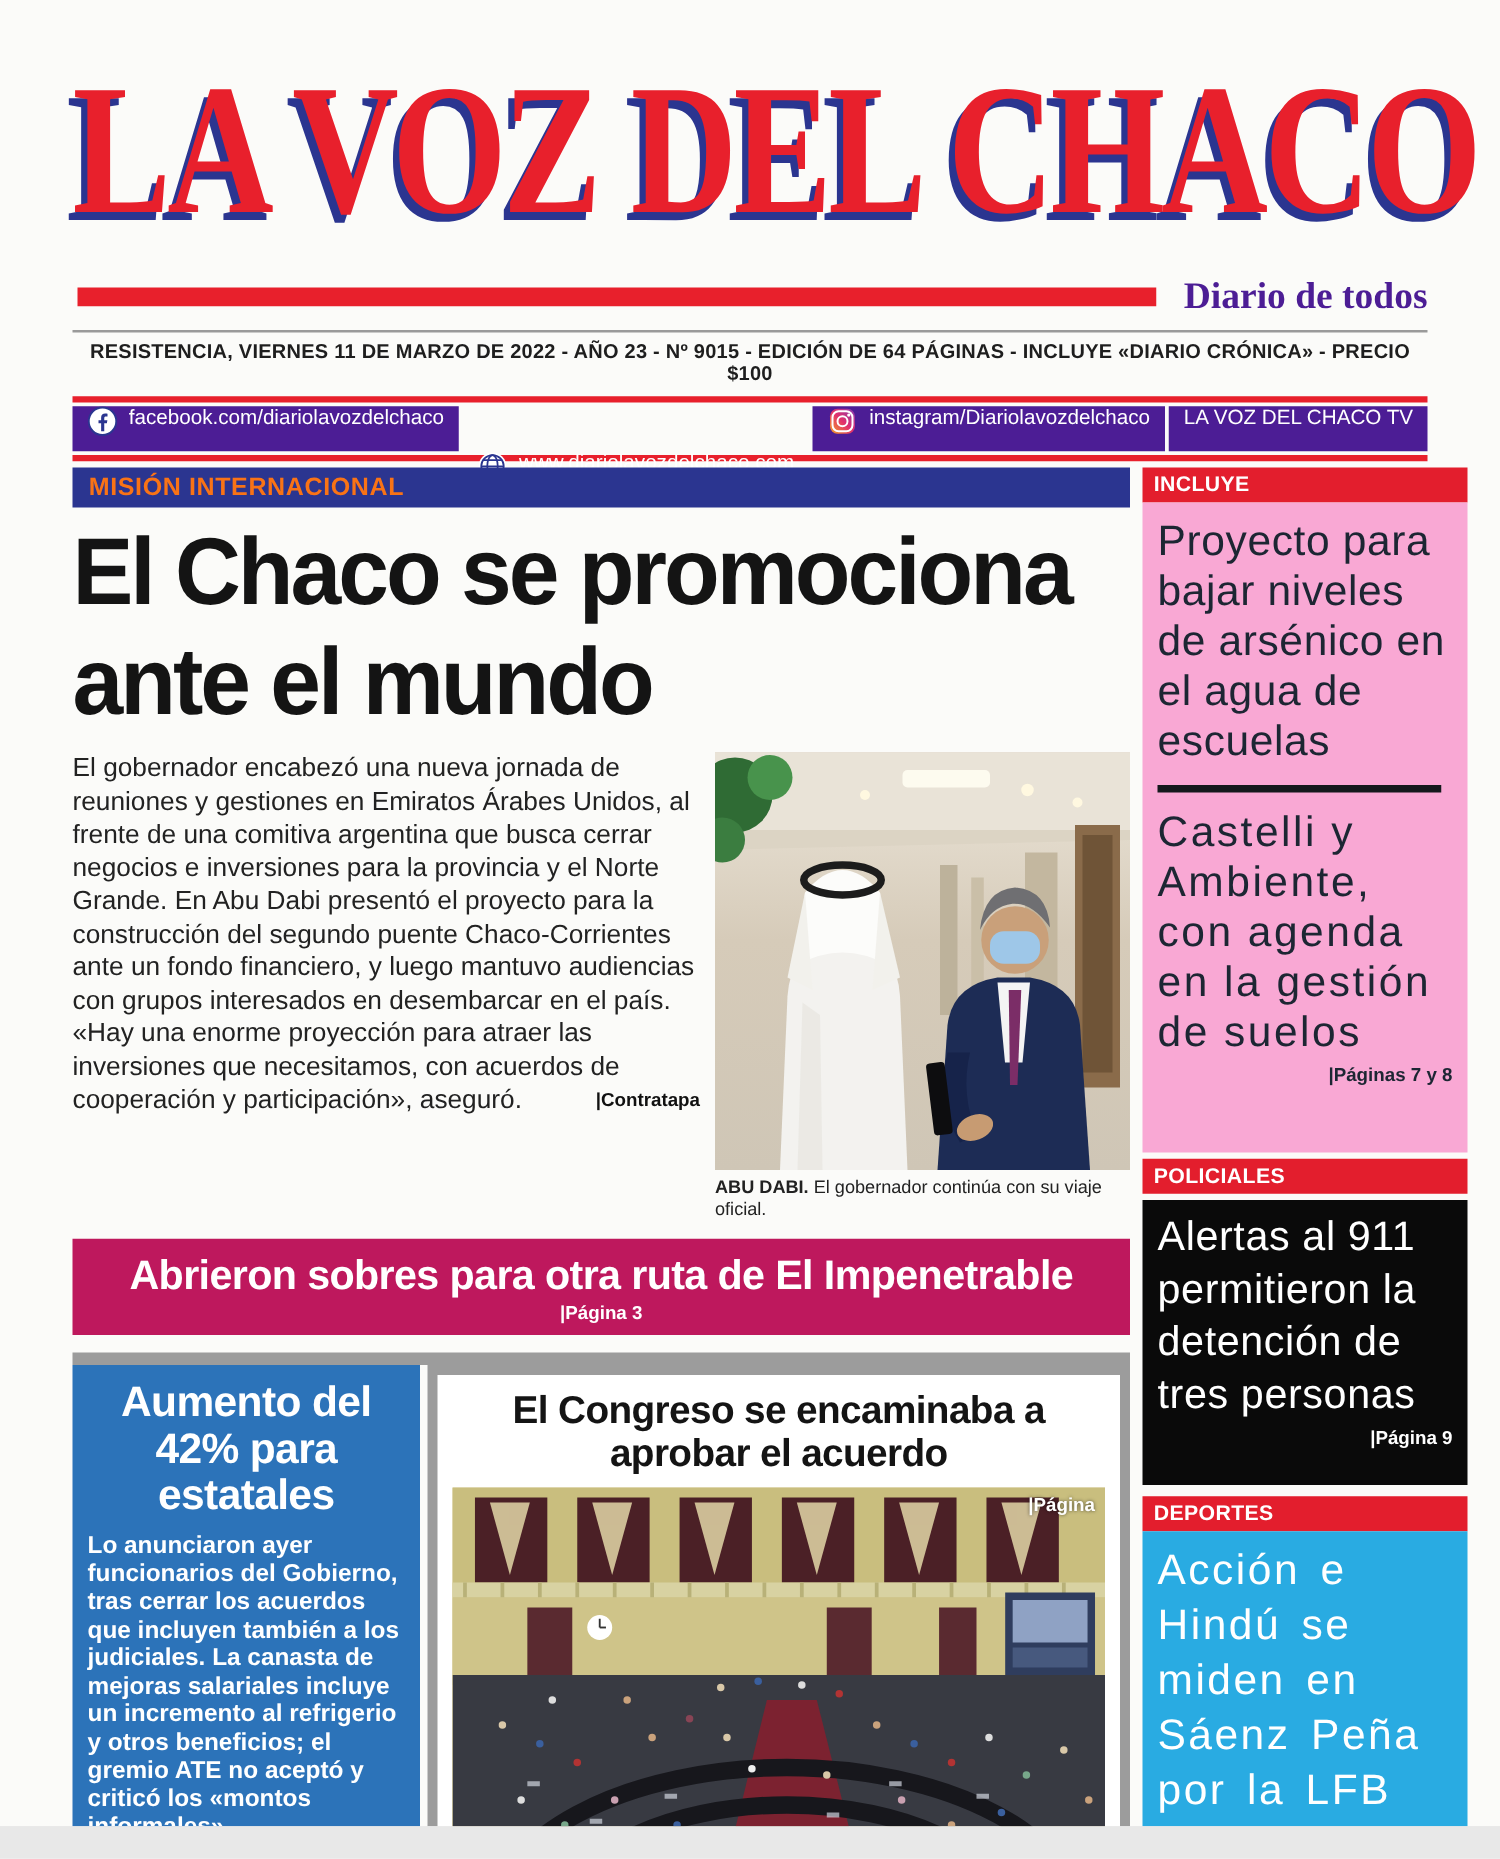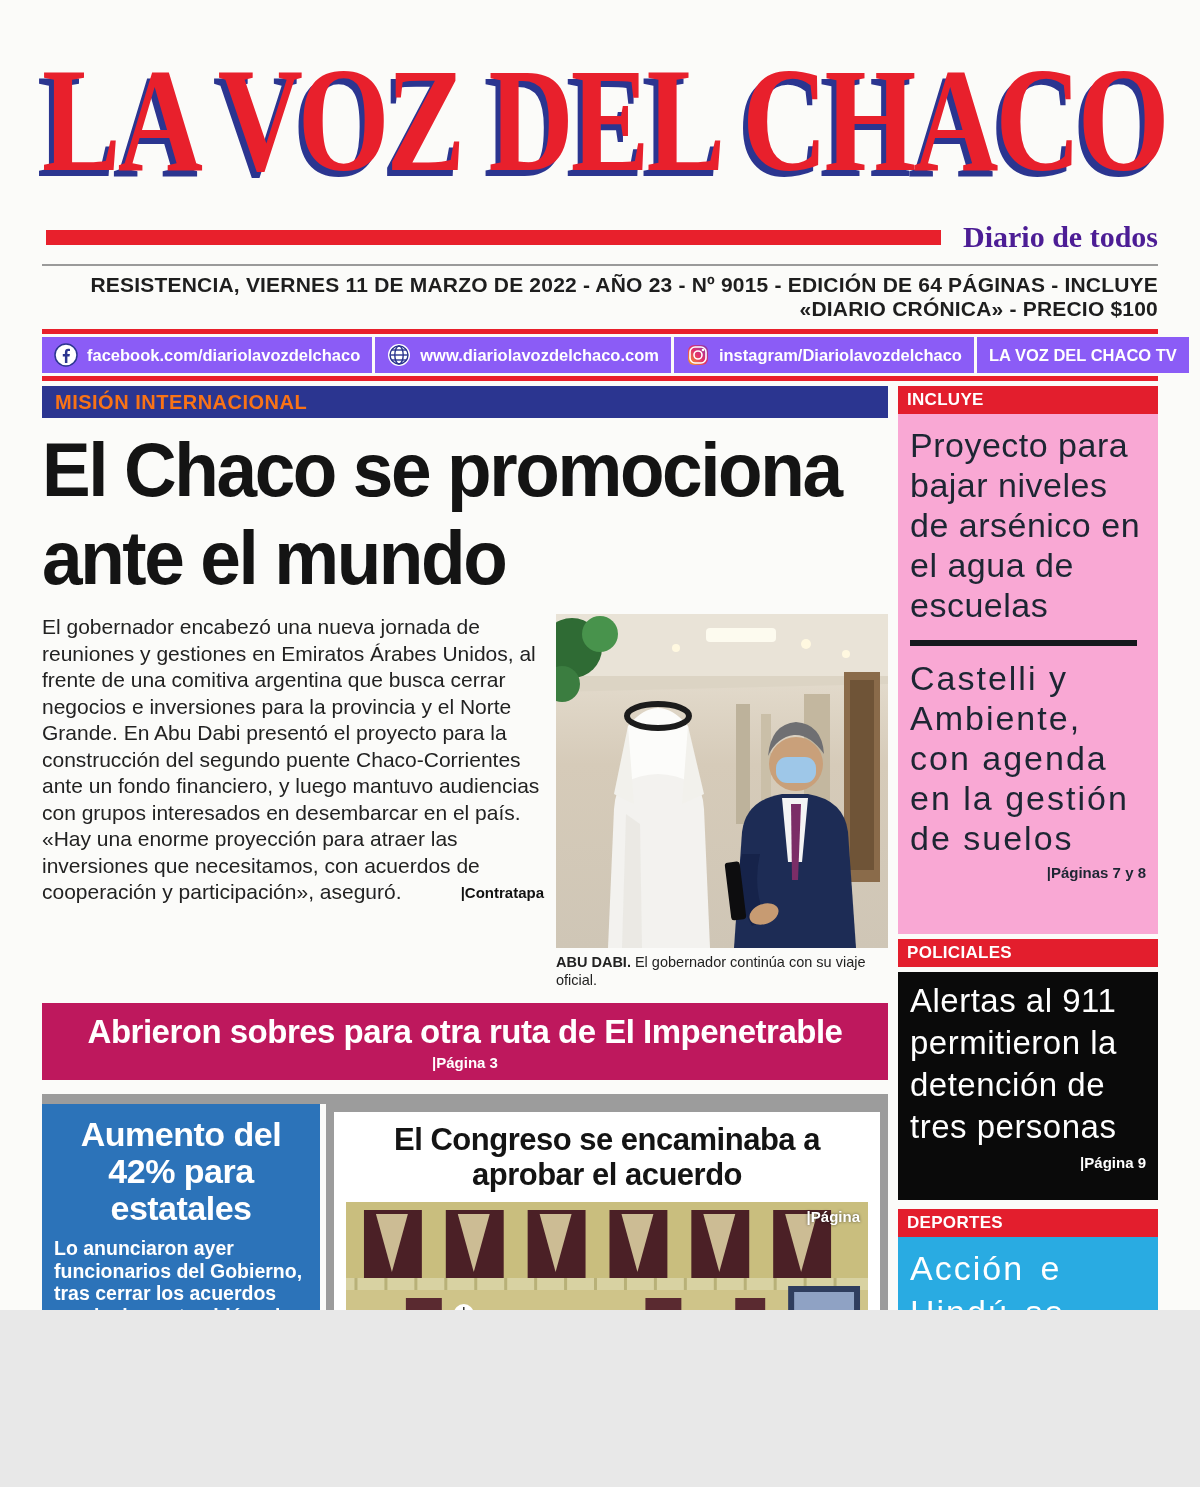--- a/index.html
+++ b/index.html
@@ -1,49 +1,49 @@
 <!DOCTYPE html>
 <html><head>
 <meta charset="utf-8">
 <style>
   * { margin:0; padding:0; box-sizing:border-box; }
   body { background:#e8e8e8; font-family:"Liberation Sans", sans-serif; }
   .page {
-    position:relative; width:1200px; height:1310px; margin:0 auto;
-    background:#fbfbf9; overflow:hidden; padding:0 42px;
+    position:relative; width:1200px; height:1461px; margin:0 auto;
+    background:#fbfbf9; overflow:hidden; padding:0 58px;
   }
   
   .masthead { text-align:center; padding-top:26px; }
   .masthead-title {
     font-family:"Liberation Serif", serif; font-weight:bold;
     font-size:118px; line-height:150px; color:#e8202c;
     letter-spacing:-3px; white-space:nowrap;
     transform:scaleY(1.26); transform-origin:center top;
     text-shadow:-5px 5px 0 #2b3590;
   }
   .tagline-row { display:flex; align-items:flex-end; margin-top:46px; }
   .tagline-rule { flex:1 1 auto; height:15px; background:#e8202c; margin:0 22px 7px 4px; }
   .masthead-tagline {
     font-family:"Liberation Serif", serif; font-weight:bold; font-size:30px;
     color:#4c1d95; white-space:nowrap; line-height:1;
   }
   .hairline { border:none; border-top:2px solid #9a9a9a; margin:12px 0 7px 0; }
   .dateline {
-    text-align:right; font-size:21px; font-weight:bold; color:#1e1e1e;
+    text-align:center; font-size:16px; font-weight:bold; color:#1e1e1e;
     letter-spacing:.2px; transform:scaleX(1.0);
   }
   
   .social-wrap { margin-top:8px; border-top:5px solid #e8202c; border-bottom:5px solid #e8202c; padding:3px 0; }
   .social-bar { display:flex; height:36px; }
   .social-seg {
-    background:#8b5cf6; color:#fff; display:flex; align-items:center; gap:9px;
-    padding:0 12px; font-weight:bold; font-size:16.5px; white-space:nowrap;
+    background:#4c1d95; color:#fff; display:flex; align-items:flex-start; gap:9px;
+    padding:0 12px; font-weight:normal; font-size:16.5px; white-space:nowrap;
   }
   .social-seg + .social-seg { margin-left:3px; }
-  .seg-fb { flex:32 1 0; } .seg-web { flex:27 1 0; } .seg-ig { flex:30 1 0; }
+  .seg-fb { flex:32 1 0; } .seg-web { flex:27 1 0;margin-top:36px; } .seg-ig { flex:30 1 0; }
   .seg-tv { flex:19 1 0; justify-content:center; }
   .social-icon { width:24px; height:24px; flex:0 0 auto; }
   
   .content { display:grid; grid-template-columns:846px 260px; gap:0 10px; margin-top:5px; align-items:start; }
   
   .kicker {
     background:#2b3590; color:#f97316; font-weight:bold; font-size:20px;
     letter-spacing:.5px; height:32px; line-height:32px; padding-left:13px;
   }
   .main-headline {

